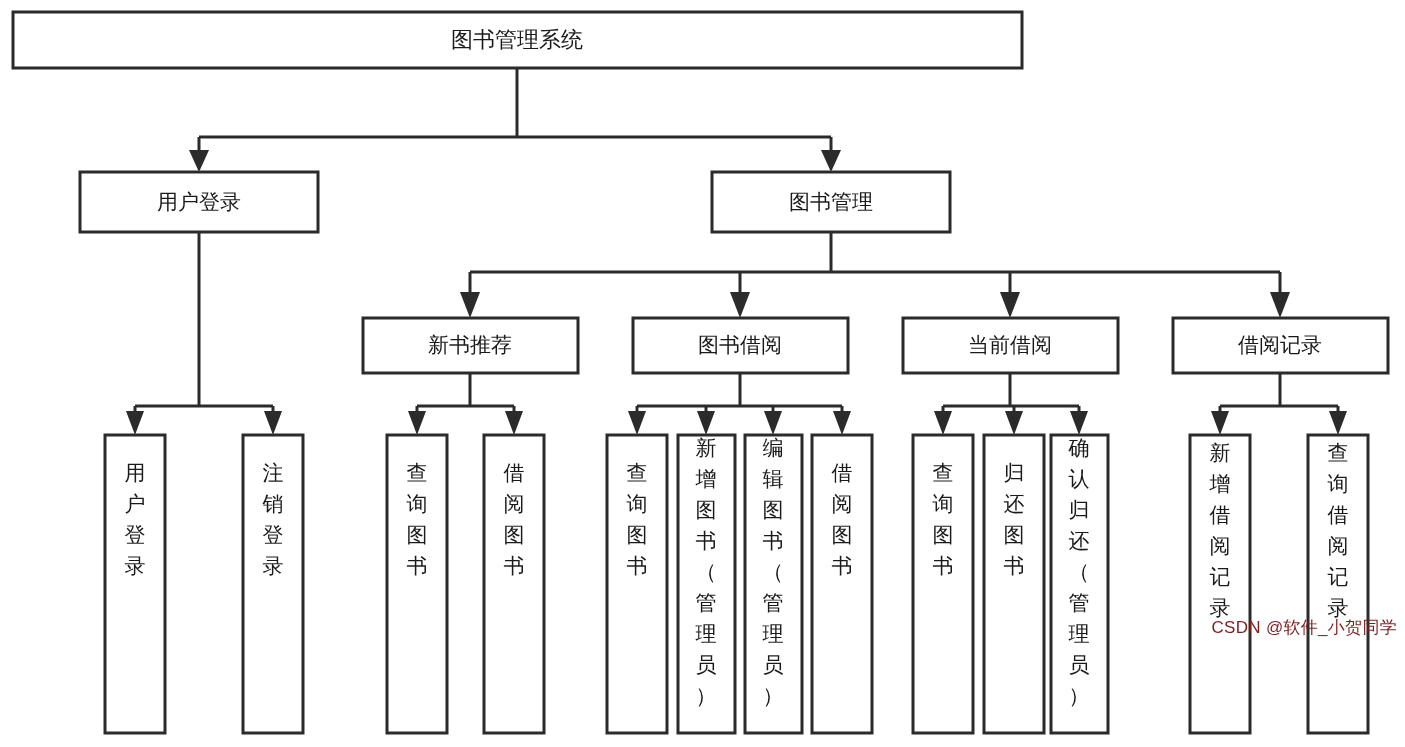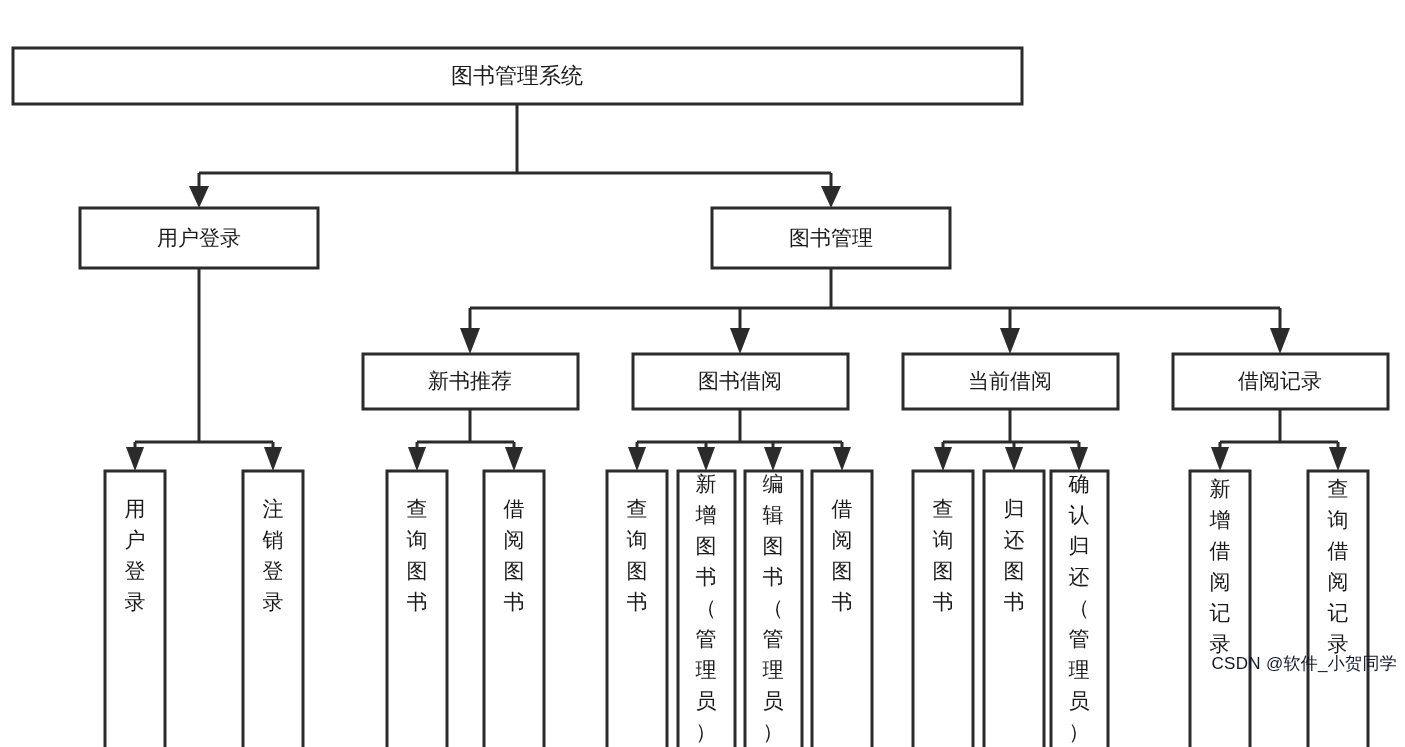--- a/index.html
+++ b/index.html
@@ -12,21 +12,20 @@
     width: 1405px;
     height: 747px;
     font-family: "Liberation Sans", "DejaVu Sans", sans-serif;
     overflow: hidden;
     position: relative;
   }
   #diagram-root {
     position: relative;
     width: 1405px;
     height: 643px;
-    margin-top: 36px;
   }
   svg.diagram-canvas {
     position: absolute;
     left: 0;
     top: 0;
     width: 1405px;
     height: 747px;
     display: block;
   }
   .node-box {
@@ -62,21 +61,21 @@
   .leaf-label {
     fill: #1a1a1a;
     font-family: "Liberation Sans", "DejaVu Sans", sans-serif;
     font-size: 21px;
     text-anchor: middle;
   }
   .watermark {
     position: absolute;
     right: 8px;
     bottom: 4px;
-    color: #0f172a;
+    color: #7f1d1d;
     font-size: 17px;
     font-family: "Liberation Sans", "DejaVu Sans", sans-serif;
     white-space: nowrap;
     user-select: none;
     letter-spacing: 0.3px;
   }
 </style>
 </head>
 <body>
 

